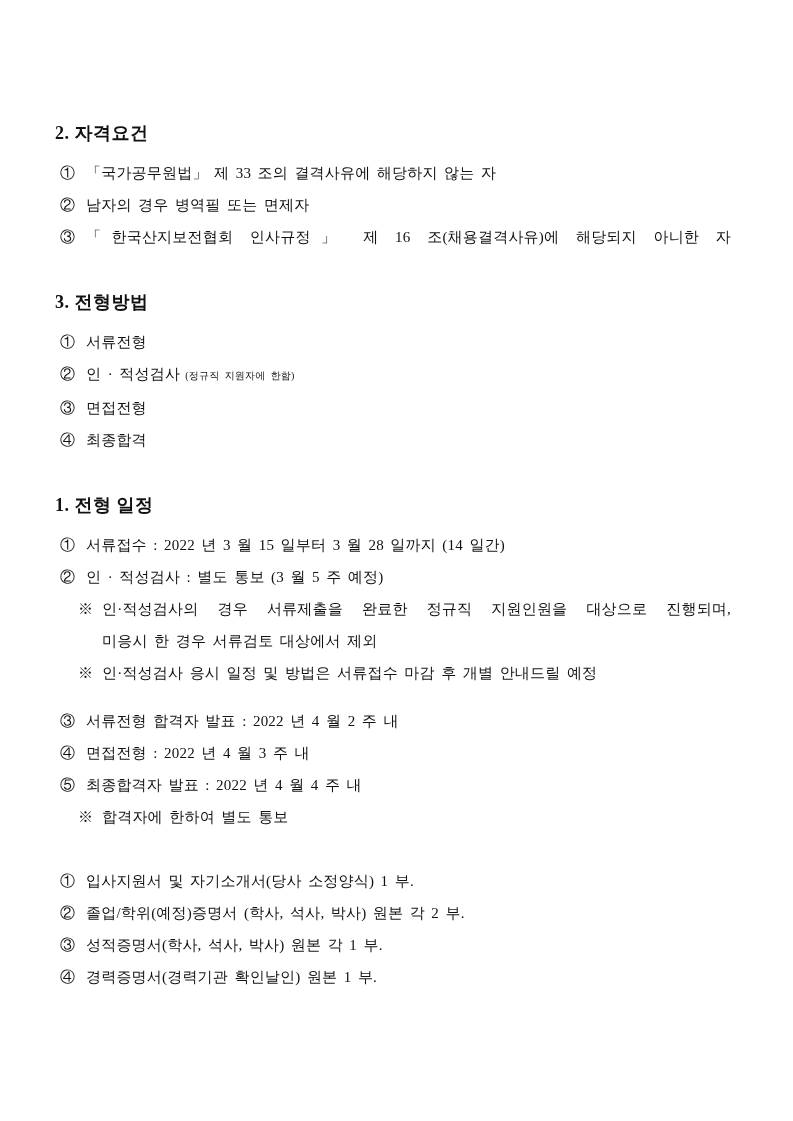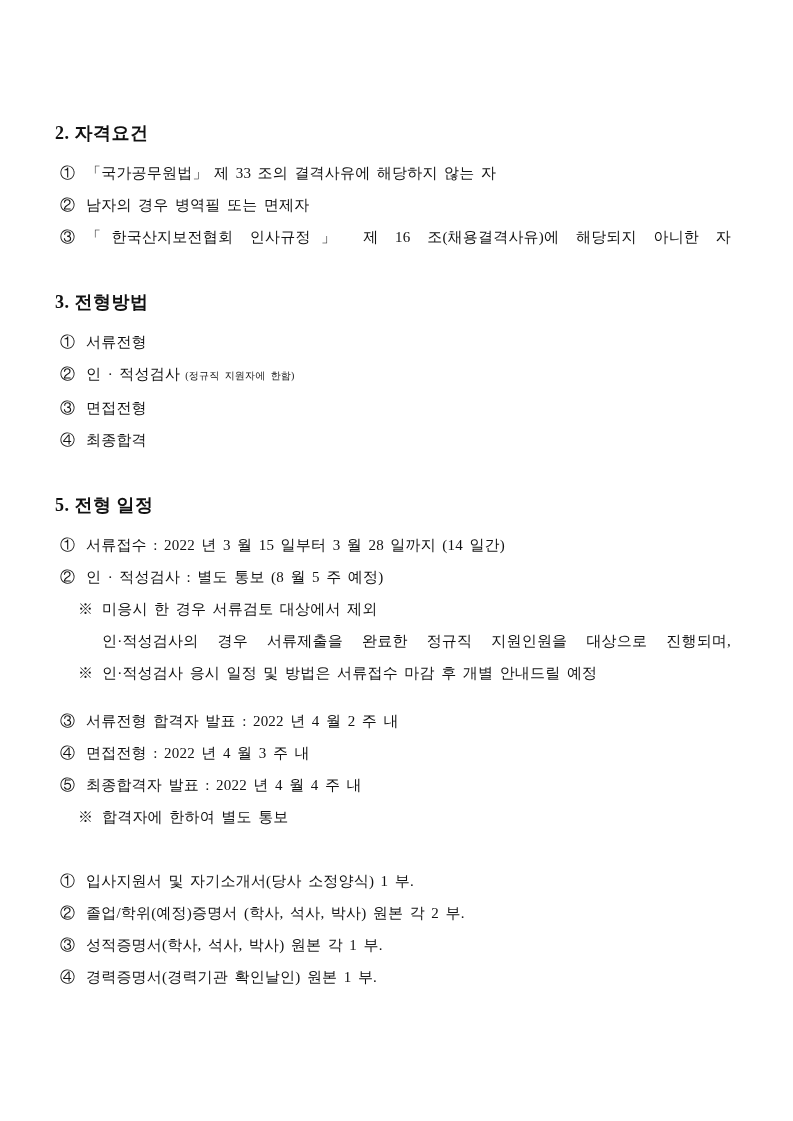--- a/index.html
+++ b/index.html
@@ -109,34 +109,34 @@
       <span class="marker">③</span>
       <span class="txt">면접전형</span>
     </div>
     <div class="item">
       <span class="marker">④</span>
       <span class="txt">최종합격</span>
     </div>
   </div>
 
   <div class="section">
-    <div class="heading">5. 전형 일정</div>
+    <div class="heading">1. 전형 일정</div>
     <div class="item">
       <span class="marker">①</span>
       <span class="txt">서류접수 : 2022 년 3 월 15 일부터 3 월 28 일까지 (14 일간)</span>
     </div>
     <div class="item">
       <span class="marker">②</span>
-      <span class="txt">인 · 적성검사 : 별도 통보 (8 월 5 주 예정)</span>
+      <span class="txt">인 · 적성검사 : 별도 통보 (3 월 5 주 예정)</span>
     </div>
     <div class="item note">
       <span class="marker">※</span>
       <span class="txt">
+        <span class="line jfull">인·적성검사의 경우 서류제출을 완료한 정규직 지원인원을 대상으로 진행되며,</span>
         <span class="line">미응시 한 경우 서류검토 대상에서 제외</span>
-        <span class="line jfull">인·적성검사의 경우 서류제출을 완료한 정규직 지원인원을 대상으로 진행되며,</span>
       </span>
     </div>
     <div class="item note gap-after">
       <span class="marker">※</span>
       <span class="txt">인·적성검사 응시 일정 및 방법은 서류접수 마감 후 개별 안내드릴 예정</span>
     </div>
     <div class="item">
       <span class="marker">③</span>
       <span class="txt">서류전형 합격자 발표 : 2022 년 4 월 2 주 내</span>
     </div>

